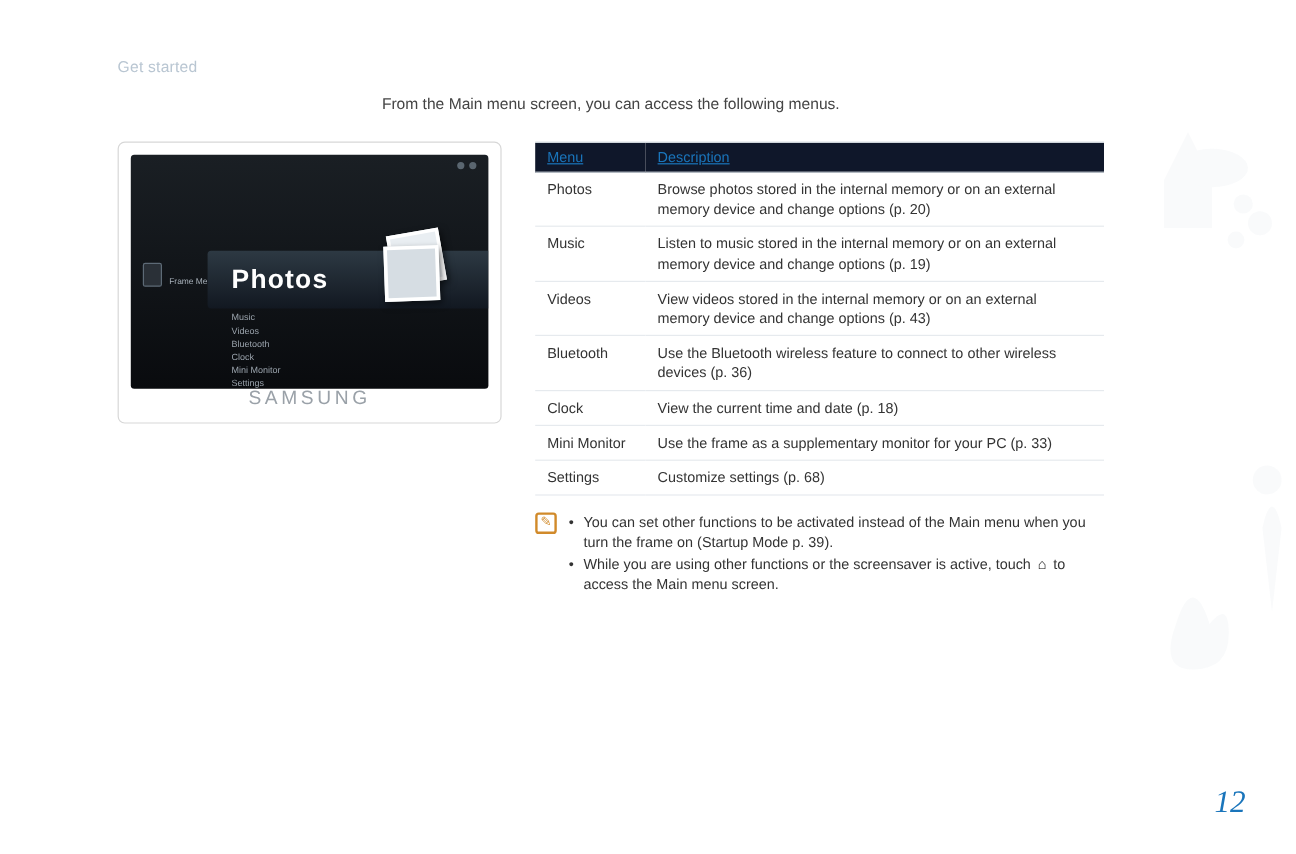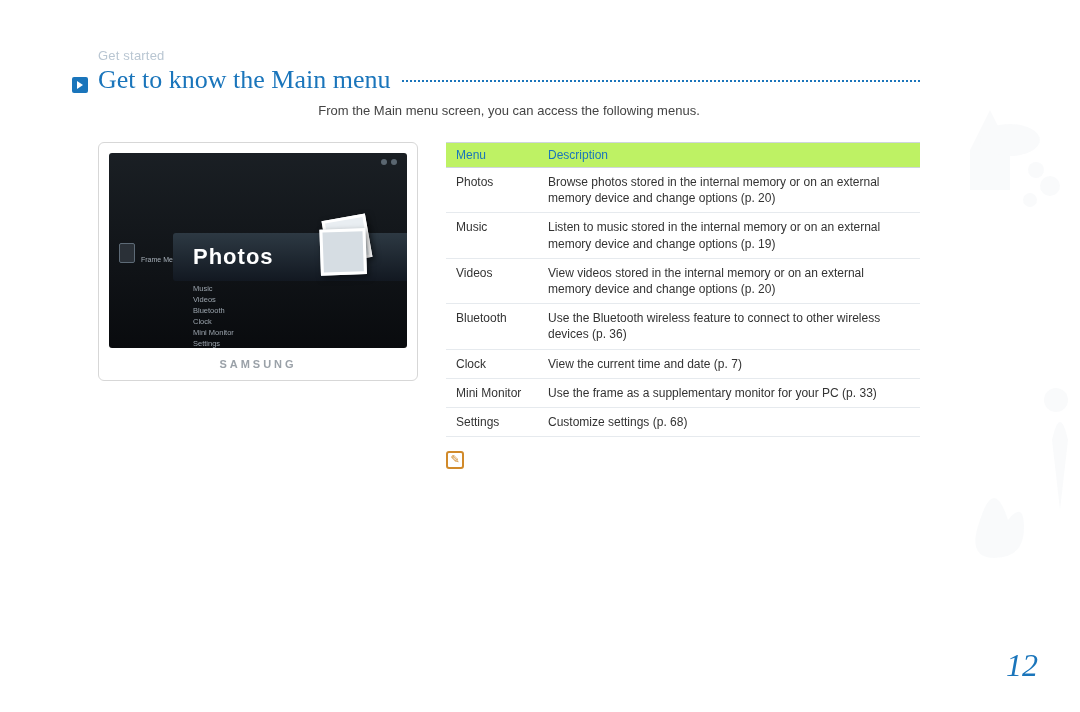--- a/index.html
+++ b/index.html
@@ -21,21 +21,21 @@
       opacity: 0.35;
     }
     .page {
       position: relative;
       padding: 48px 160px 40px 98px;
     }
     .breadcrumb {
       font-size: 13px;
       color: #b9c6d2;
       letter-spacing: 0.2px;
-      margin-bottom: 2px;
+      margin-bottom: 16px;
     }
     .title-row {
       display: flex;
       align-items: baseline;
       position: relative;
     }
     .title-arrow {
       position: absolute;
       left: -26px;
       top: 12px;
@@ -155,37 +155,37 @@
     .menu-list {
       position: absolute;
       left: 84px;
       top: 130px;
       font-size: 7.5px;
       line-height: 11px;
       color: #9aa3ac;
     }
     .brand {
       text-align: center;
-      font-size: 11px;
+      font-size: 16px;
       letter-spacing: 3px;
       color: #9aa1a8;
-      margin-top: 10px;
-      font-weight: bold;
+      font-weight: normal;
     }
     
     .table-wrap { flex: 1; }
     .tbl { width: 100%; border-collapse: collapse; font-size: 12px; color: #333; }
     .tbl th {
       text-align: left;
       font-weight: normal;
       color: #1a75bb;
-      background: #bef264;
+      background: #0f172a;
       border-top: 1px solid #cfd6dc;
       border-bottom: 1px solid #cfd6dc;
       padding: 5px 10px;
+      text-decoration: underline;
     }
     .tbl td {
       padding: 6px 10px;
       border-bottom: 1px solid #e6eaee;
       vertical-align: top;
       line-height: 1.35;
     }
     .tbl td:first-child { width: 92px; }
     
     .notes {
@@ -218,21 +218,21 @@
       text-align: center;
       color: #000;
     }
     
     .pageno {
       position: absolute;
       right: 42px;
       bottom: 28px;
       font-family: Georgia, "Times New Roman", serif;
       font-style: italic;
-      font-size: 32px;
+      font-size: 26px;
       color: #1a75bb;
     }
   </style>
 </head>
 <body>
 
 <svg class="bg-art" viewBox="0 0 140 712">
   <g fill="#eef1f4">
     <path d="M30 150 l20 -40 l20 40 v40 h-40 z"></path>
     <circle cx="96" cy="170" r="8"></circle>
@@ -241,30 +241,20 @@
     <ellipse cx="70" cy="140" rx="30" ry="16"></ellipse>
     <path d="M40 520 q14 -44 28 0 q16 -20 16 8 q0 30 -30 30 q-28 0 -14 -38 z"></path>
     <path d="M112 440 q8 -36 16 0 l-8 70 z"></path>
     <circle cx="116" cy="400" r="12"></circle>
   </g>
 </svg>
 
 <div class="page">
   <div class="breadcrumb">Get started</div>
 
-  <div class="title-row">
-    <span class="title-arrow">
-      <svg width="16" height="16" viewBox="0 0 16 16">
-          <rect width="16" height="16" rx="2" fill="#1a75bb"></rect>
-          <path d="M5 4 l6 4 -6 4 z" fill="#fff"></path>
-        </svg>
-    </span>
-    <h1 class="title">Get to know the Main menu</h1>
-    <div class="title-dots"></div>
-  </div>
 
   <p class="intro">From the Main menu screen, you can access the following menus.</p>
 
   <div class="body-row">
 
     <div class="device">
       <div class="screen">
         <div class="status-icons">
             <span></span>
             <span></span>
@@ -301,43 +291,51 @@
             <tr>
               <td>Photos</td>
               <td>Browse photos stored in the internal memory or on an external memory device and change options (p. 20)</td>
             </tr>
             <tr>
               <td>Music</td>
               <td>Listen to music stored in the internal memory or on an external memory device and change options (p. 19)</td>
             </tr>
             <tr>
               <td>Videos</td>
-              <td>View videos stored in the internal memory or on an external memory device and change options (p. 20)</td>
+              <td>View videos stored in the internal memory or on an external memory device and change options (p. 43)</td>
             </tr>
             <tr>
               <td>Bluetooth</td>
               <td>Use the Bluetooth wireless feature to connect to other wireless devices (p. 36)</td>
             </tr>
             <tr>
               <td>Clock</td>
-              <td>View the current time and date (p. 7)</td>
+              <td>View the current time and date (p. 18)</td>
             </tr>
             <tr>
               <td>Mini Monitor</td>
               <td>Use the frame as a supplementary monitor for your PC (p. 33)</td>
             </tr>
             <tr>
               <td>Settings</td>
               <td>Customize settings (p. 68)</td>
             </tr>
           </tbody>
       </table>
 
       <div class="notes">
         <div class="note-icon">✎</div>
         <ul>
+          <li>
+              <span>You can set other functions to be activated instead of the Main menu when you turn the frame on (Startup Mode p. 39).</span>
+            </li>
+          <li>
+              <span>
+            <span>While you are using other functions or the screensaver is active, touch </span><span class="home-glyph">⌂</span><span> to access the Main menu screen.</span>
+          </span>
+            </li>
         </ul>
       </div>
     </div>
   </div>
 </div>
 
 <div class="pageno">12</div>
 
 </body></html>

